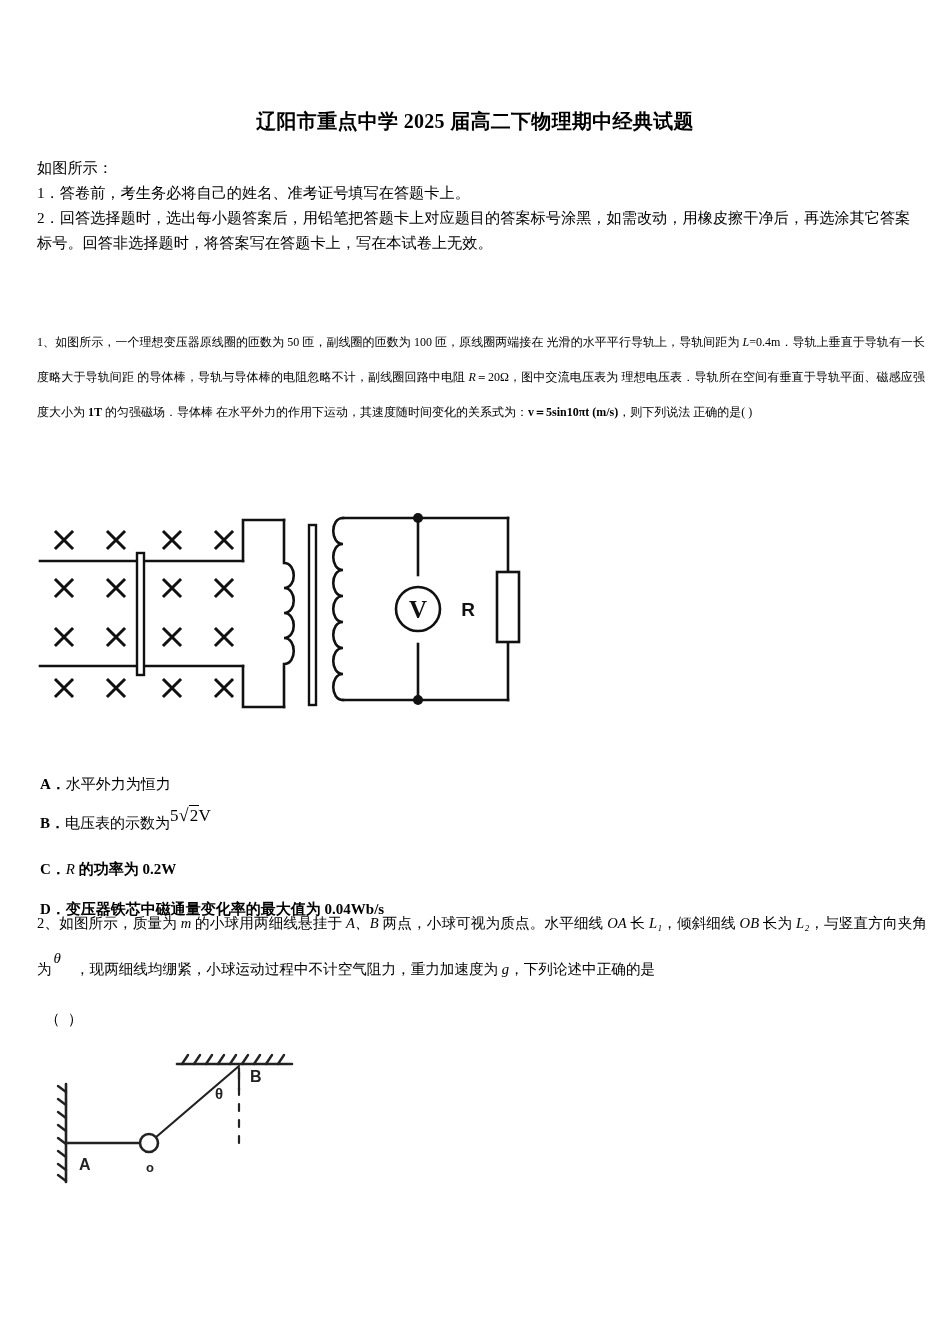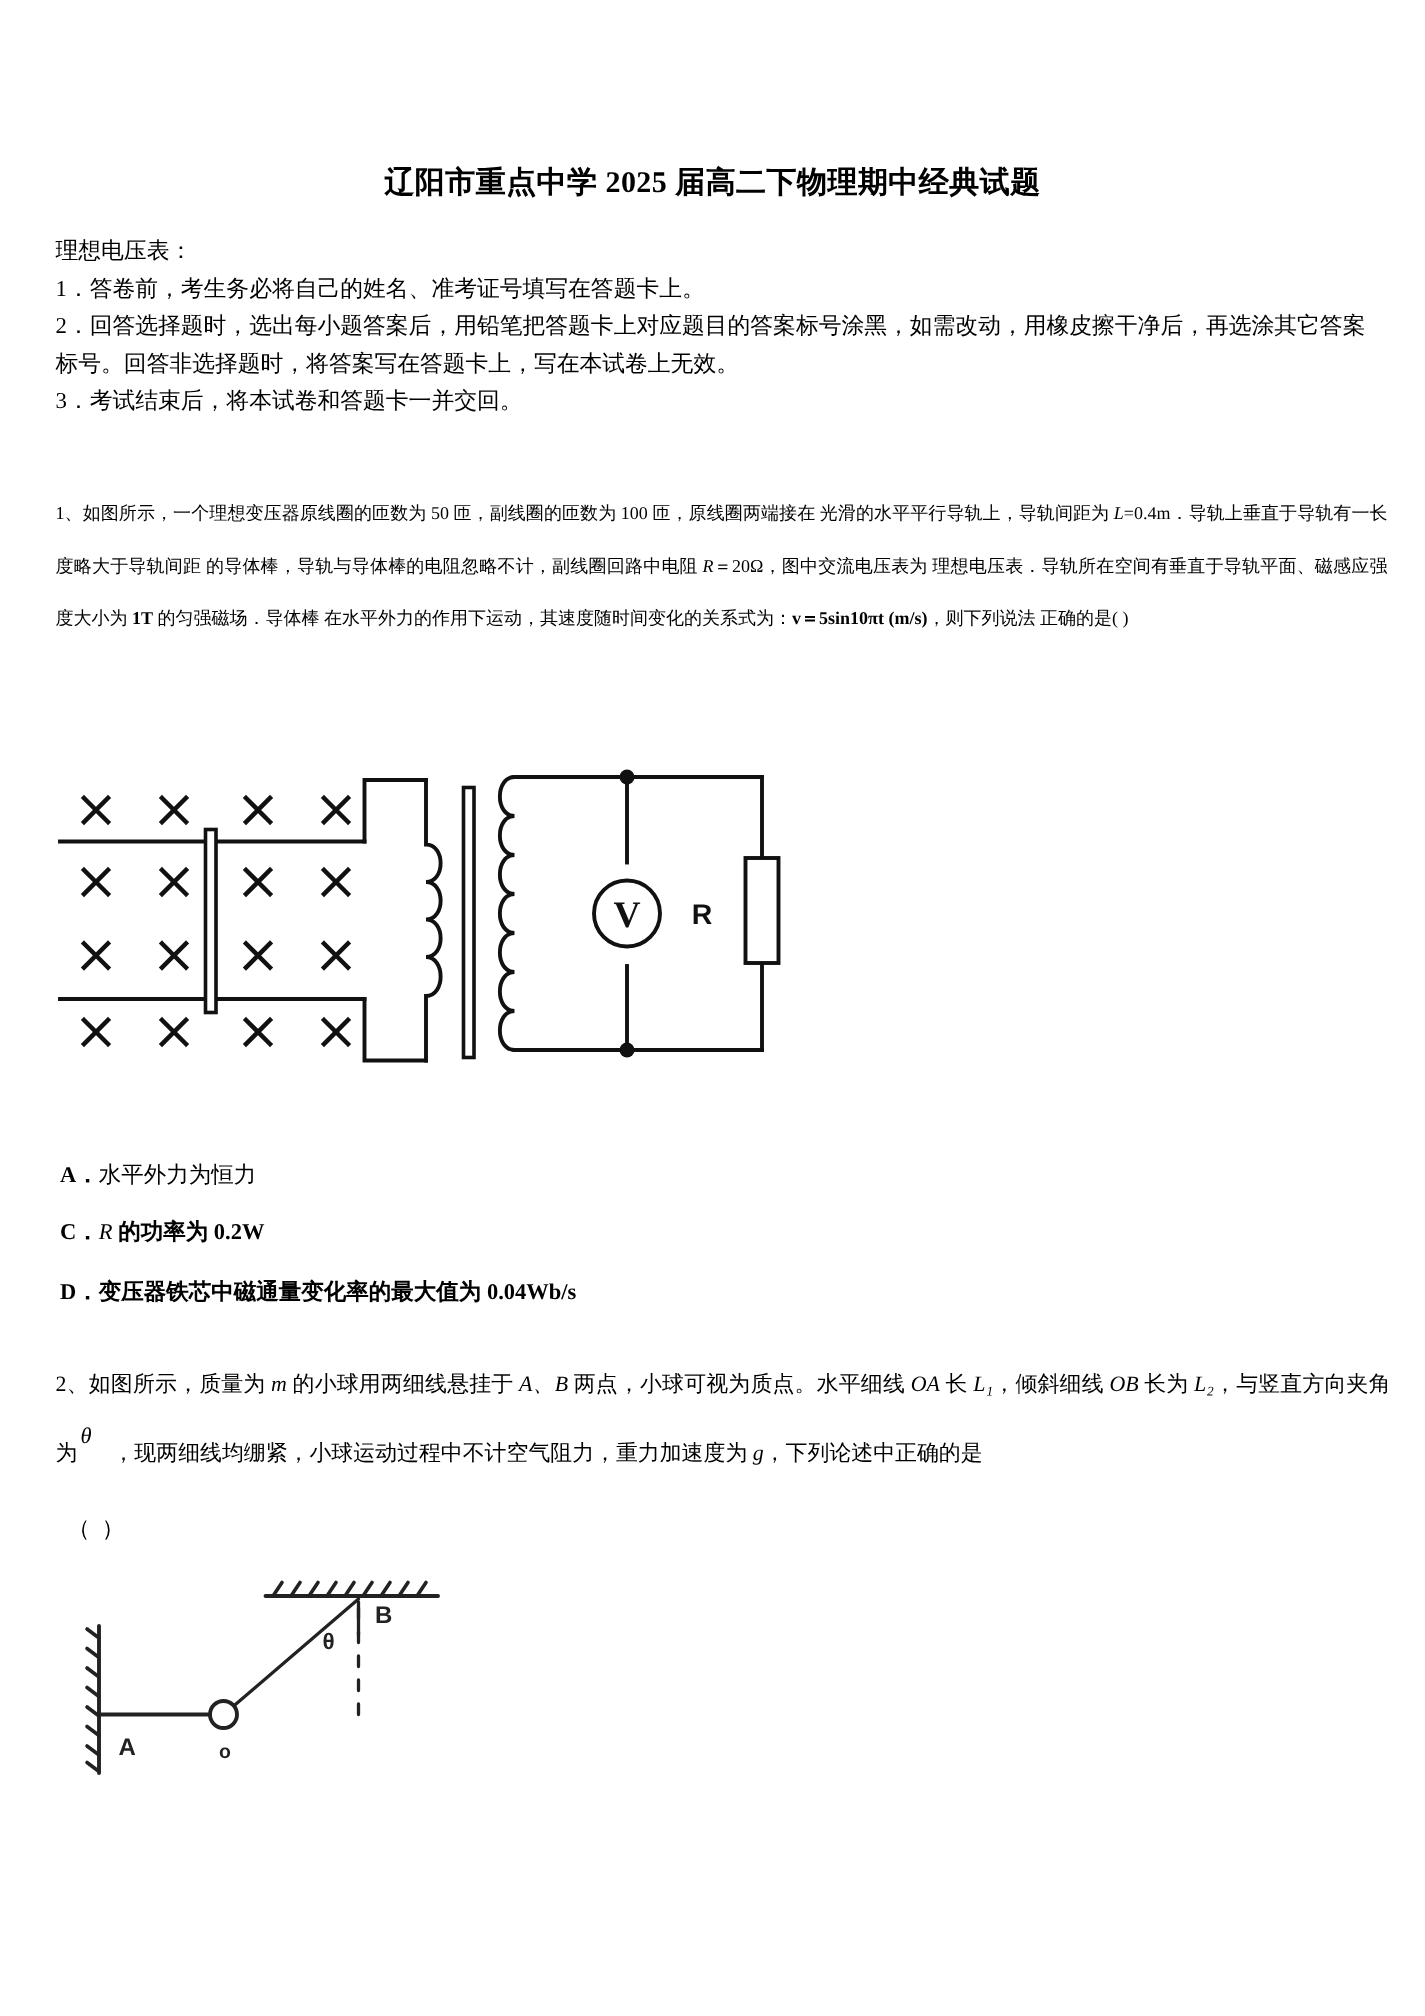--- a/index.html
+++ b/index.html
@@ -131,24 +131,23 @@
   .fig2 svg { display: block; }
 </style>
 </head>
 <body>
 
 <div class="page">
 
   <div class="doc-title">辽阳市重点中学 2025 届高二下物理期中经典试题</div>
 
   <div class="notice">
-    <div class="nline">理想电压表：</div>
+    <div class="nline">如图所示：</div>
     <div class="nline">1．答卷前，考生务必将自己的姓名、准考证号填写在答题卡上。</div>
     <div class="nline">2．回答选择题时，选出每小题答案后，用铅笔把答题卡上对应题目的答案标号涂黑，如需改动，用橡皮擦干净后，再选涂其它答案标号。回答非选择题时，将答案写在答题卡上，写在本试卷上无效。</div>
-    <div class="nline">3．考试结束后，将本试卷和答题卡一并交回。</div>
   </div>
 
 
   <div class="q1">
     <span>1、</span><span>如图所示，一个理想变压器原线圈的匝数为 50 匝，副线圈的匝数为 100 匝，原线圈两端接在 光滑的水平平行导轨上，导轨间距为 </span><em class="it">L</em><b class="bd" style="font-weight:normal">=0.4m．导轨上垂直于导轨有一长度略大于导轨间距 的导体棒，导轨与导体棒的电阻忽略不计，副线圈回路中电阻 </b><em class="it">R</em><span>＝20Ω，图中交流电压表为 理想电压表．导轨所在空间有垂直于导轨平面、磁感应强度大小为 </span><b class="bd">1T</b><span> 的匀强磁场．导体棒 在水平外力的作用下运动，其速度随时间变化的关系式为：</span><b class="bd">v＝5sin10πt (m/s)</b><span>，则下列说法 正确的是</span><span>(    )</span>
   </div>
 
   <div class="fig1">
     <svg width="500" height="222" viewBox="0 0 500 222" xmlns="http://www.w3.org/2000/svg">
       <g stroke="#111" fill="none" stroke-width="2.6" stroke-linecap="square">
@@ -241,20 +240,23 @@
 
       <text x="380" y="110" text-anchor="middle" font-family="Liberation Serif, DejaVu Serif, serif" font-size="25" font-weight="bold" fill="#111">V</text>
       <text x="430" y="108" text-anchor="middle" font-family="Liberation Sans, DejaVu Sans, sans-serif" font-size="19" font-weight="bold" fill="#111">R</text>
     </svg>
   </div>
 
   <div class="opts1">
     <div class="opt" style="margin-bottom:18px;">
       <span class="lbl">A．</span><span>水平外力为恒力</span>
     </div>
+    <div class="opt" style="margin-bottom:26px;">
+      <span class="lbl">B．</span><span>电压表的示数为</span><span class="sqrt-frag">5<span style="font-size:18px">√</span><span class="rad">2</span>V</span>
+    </div>
     <div class="opt" style="margin-bottom:20px;">
       <span class="lbl">C．</span><em class="it bd">R</em>
       <span class="bd" style="font-weight:bold">的功率为 0.2W</span>
     </div>
     <div class="opt">
       <span class="lbl">D．</span><span class="bd" style="font-weight:bold">变压器铁芯中磁通量变化率的最大值为 0.04Wb/s</span>
     </div>
   </div>
 
   <div class="q2">

